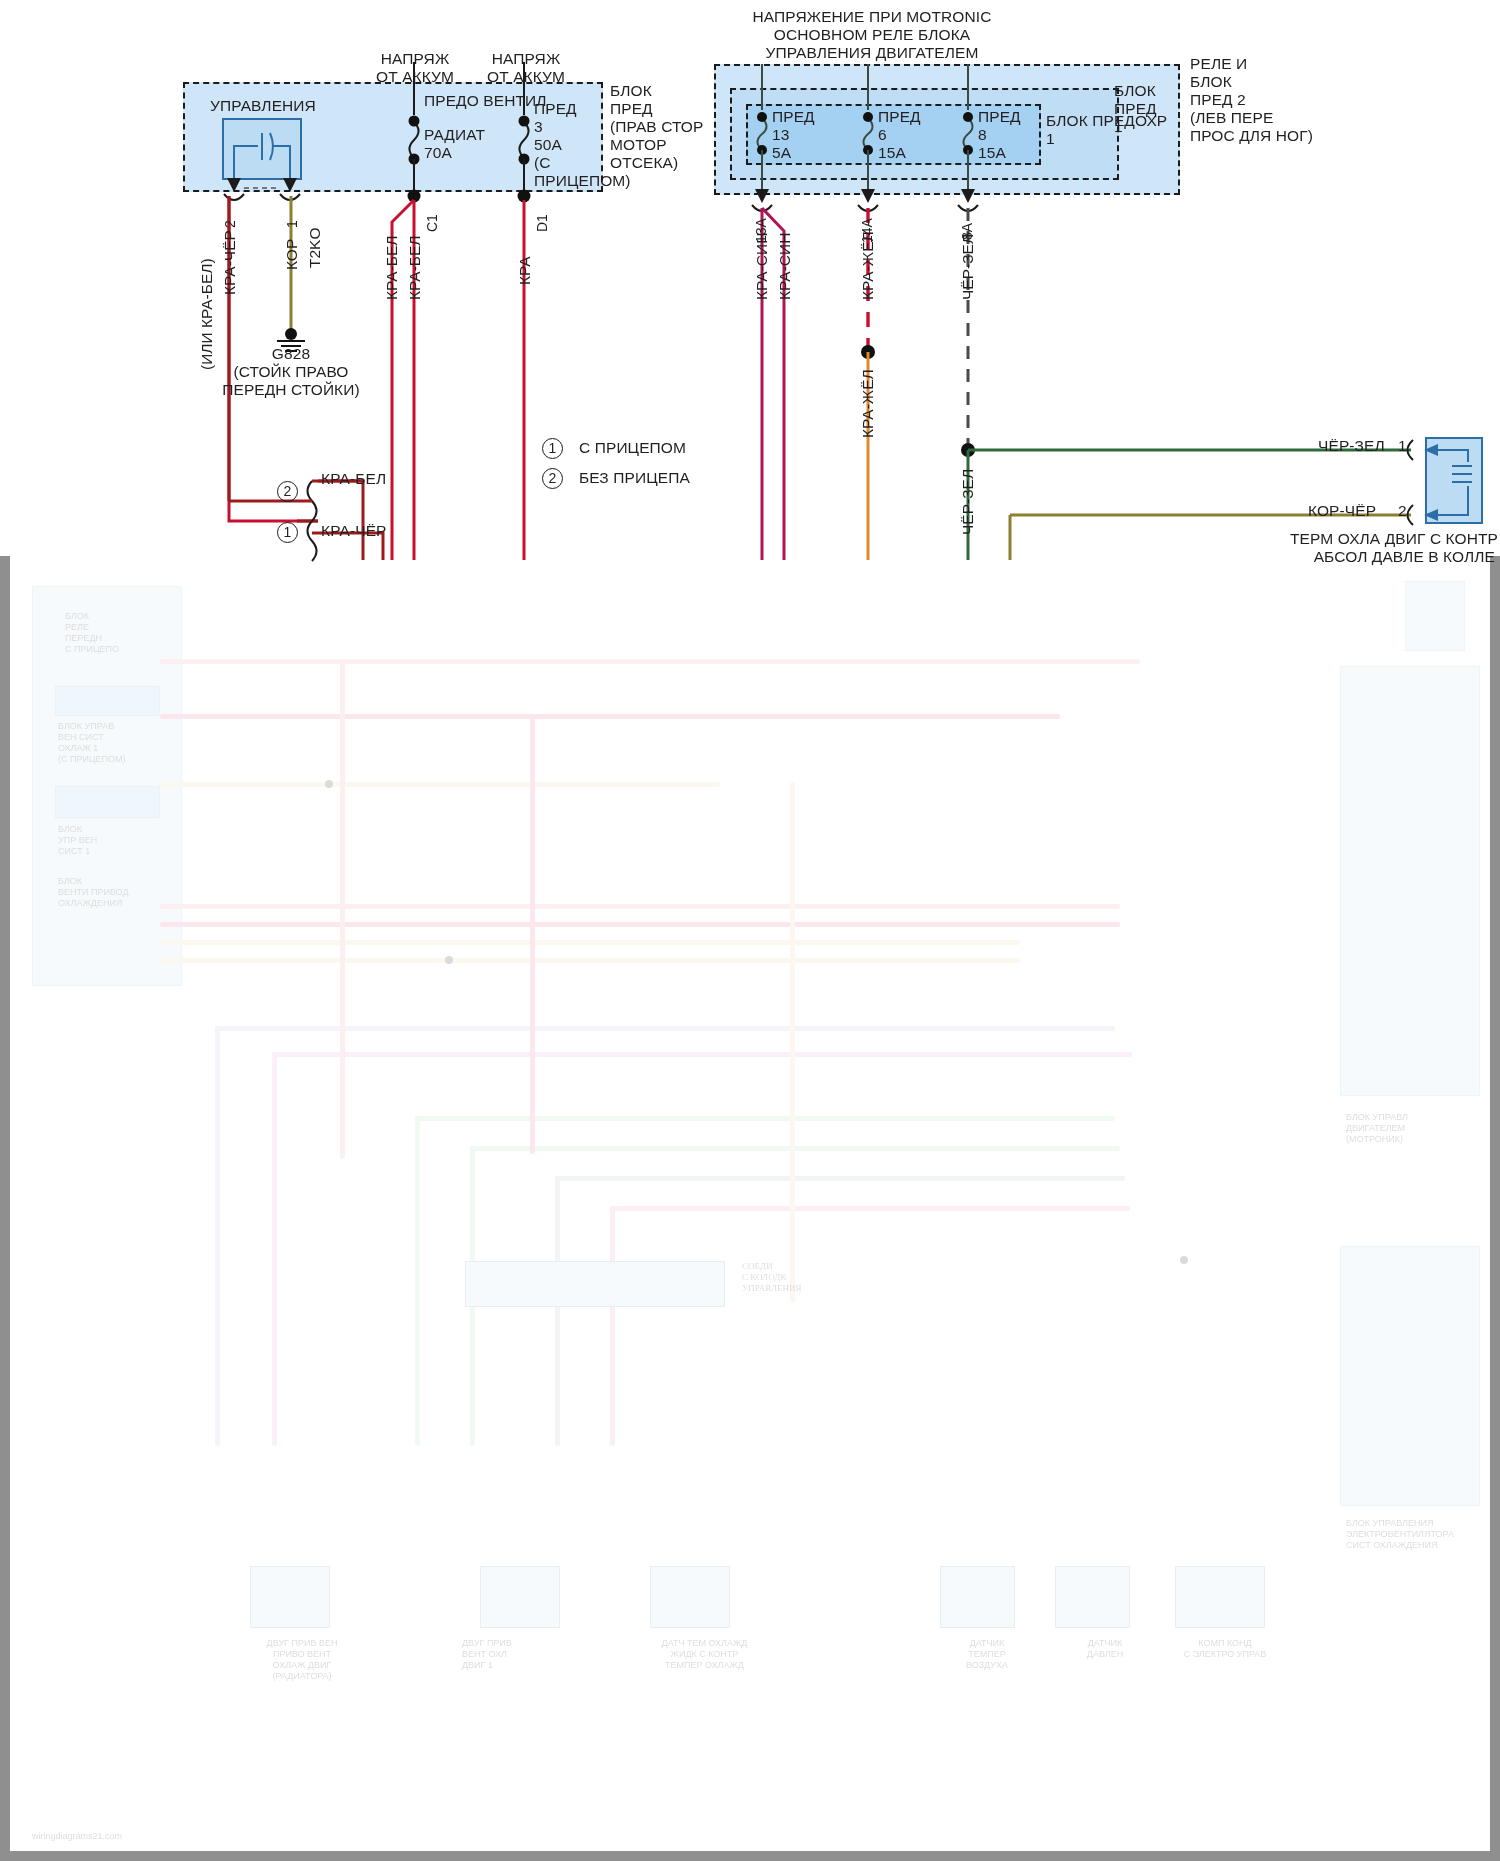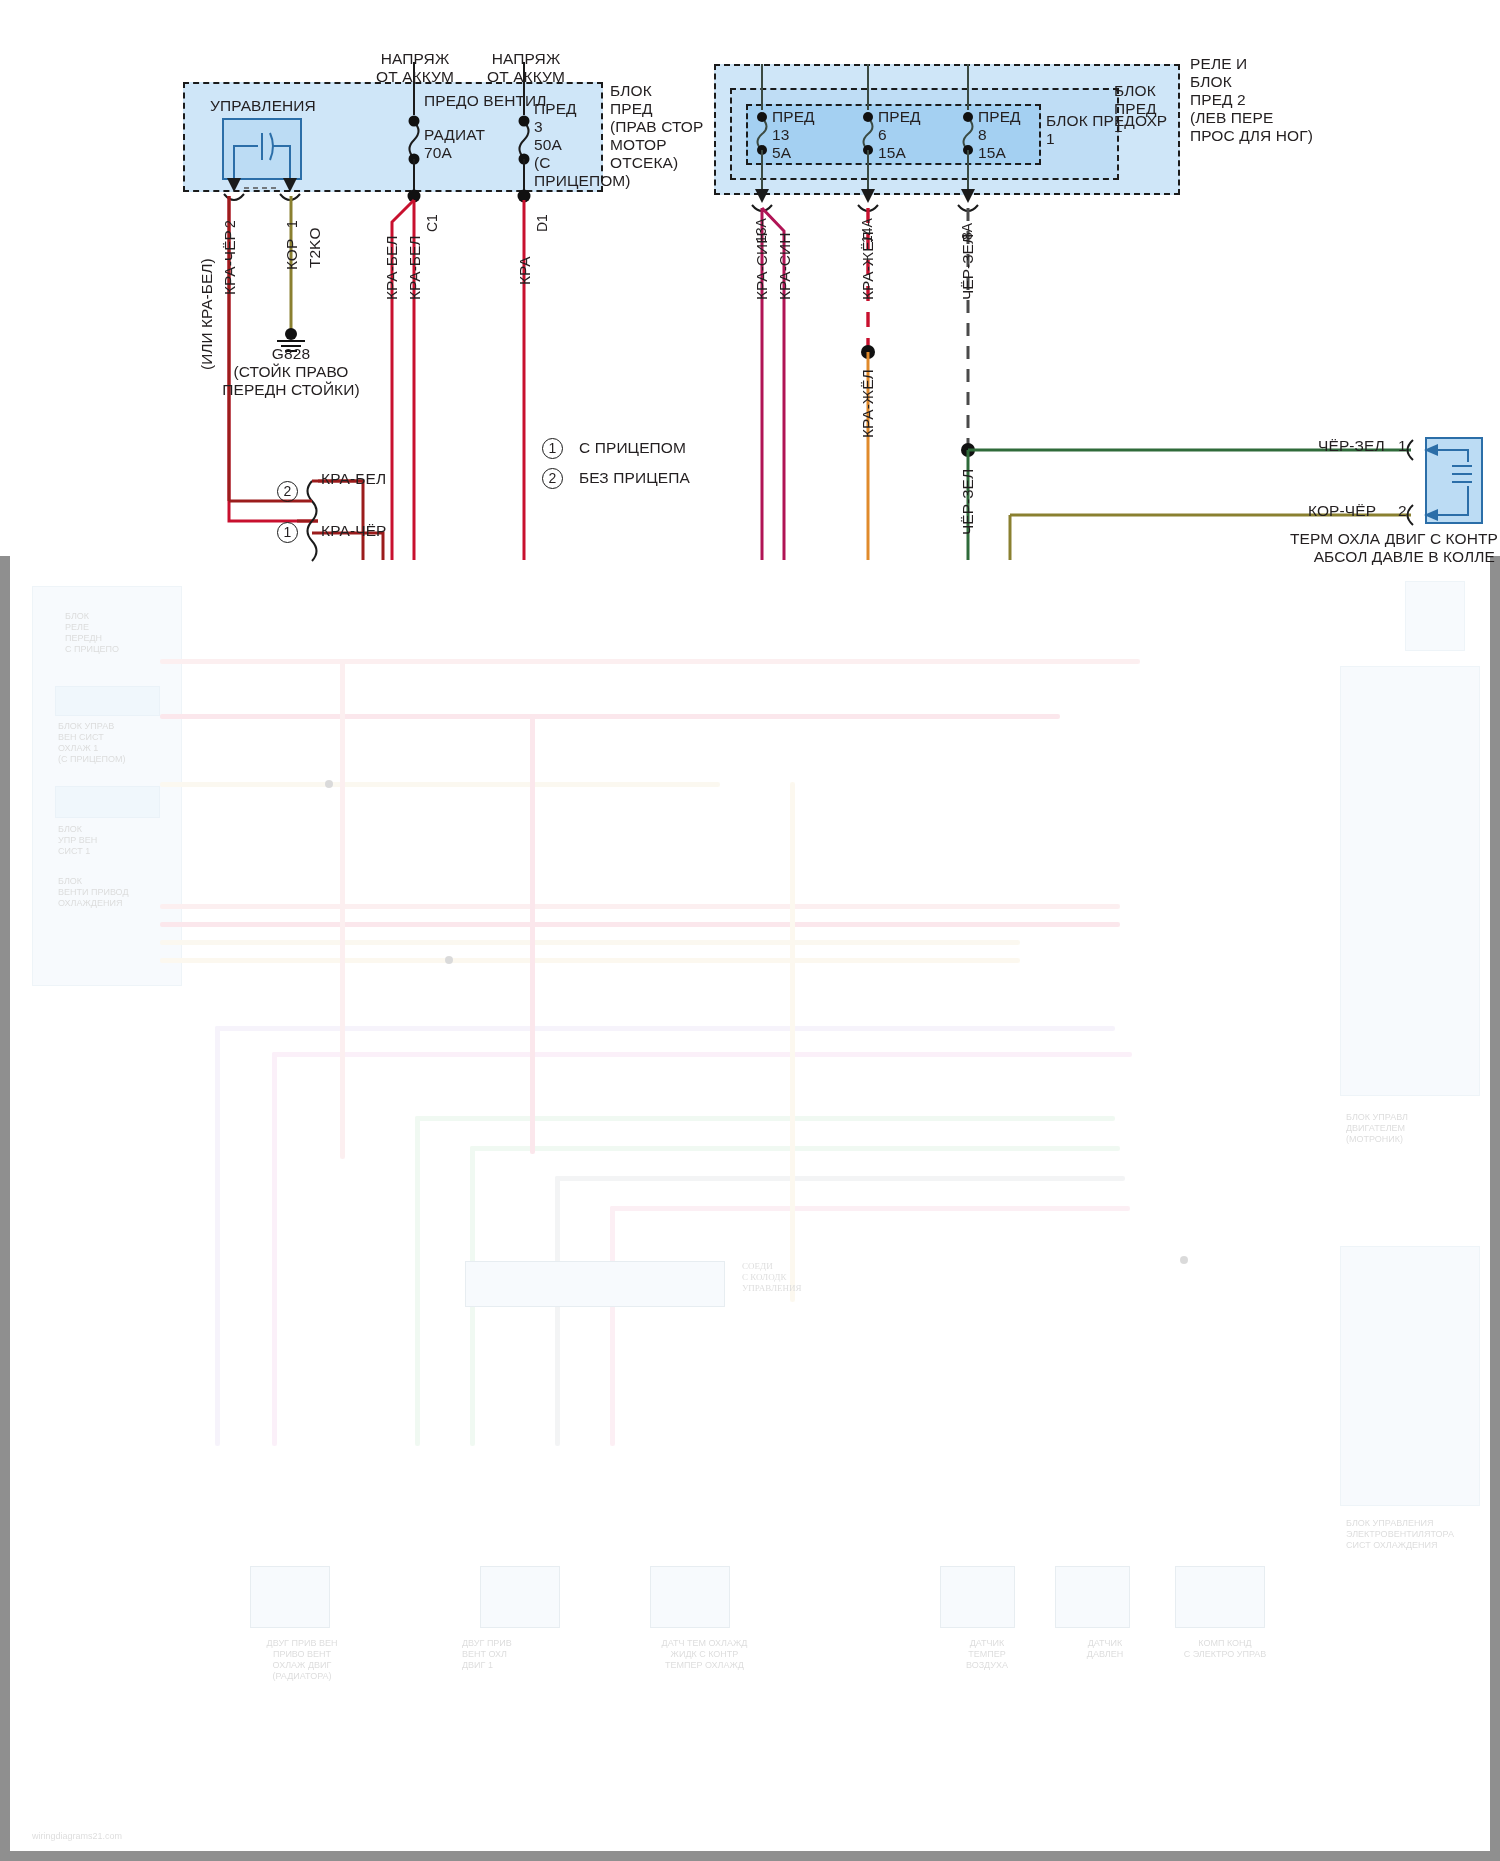--- a/index.html
+++ b/index.html
@@ -230,20 +230,23 @@
       <path d="M312,481 L363,481 L363,560" fill="none" stroke="#9b1c1c" stroke-width="3"></path>
       <path d="M312,533 L383,533 L383,560" fill="none" stroke="#9b1c1c" stroke-width="3"></path>
       <path d="M229,501 L312,501" fill="none" stroke="#9b1c1c" stroke-width="3"></path>
       <path d="M229,196 L229,501" fill="none" stroke="#9b1c1c" stroke-width="3"></path>
     </svg>
 
     <div class="lbl lbl-c" style="left:355px; top:50px; width:120px;">НАПРЯЖ
 ОТ АККУМ</div>
     <div class="lbl lbl-c" style="left:466px; top:50px; width:120px;">НАПРЯЖ
 ОТ АККУМ</div>
+    <div class="lbl lbl-c" style="left:712px; top:8px; width:320px;">НАПРЯЖЕНИЕ ПРИ MOTRONIC
+ОСНОВНОМ РЕЛЕ БЛОКА
+УПРАВЛЕНИЯ ДВИГАТЕЛЕМ</div>
 
     <div class="lbl lbl-c" style="left:205px; top:97px; width:116px;">УПРАВЛЕНИЯ</div>
 
     <div class="lbl" style="left:424px; top:92px;">ПРЕДО ВЕНТИЛ</div>
     <div class="lbl" style="left:424px; top:126px;">РАДИАТ</div>
     <div class="lbl" style="left:424px; top:144px;">70А</div>
 
     <div class="lbl" style="left:534px; top:100px;">ПРЕД</div>
     <div class="lbl" style="left:534px; top:118px;">3</div>
     <div class="lbl" style="left:534px; top:136px;">50А</div>

